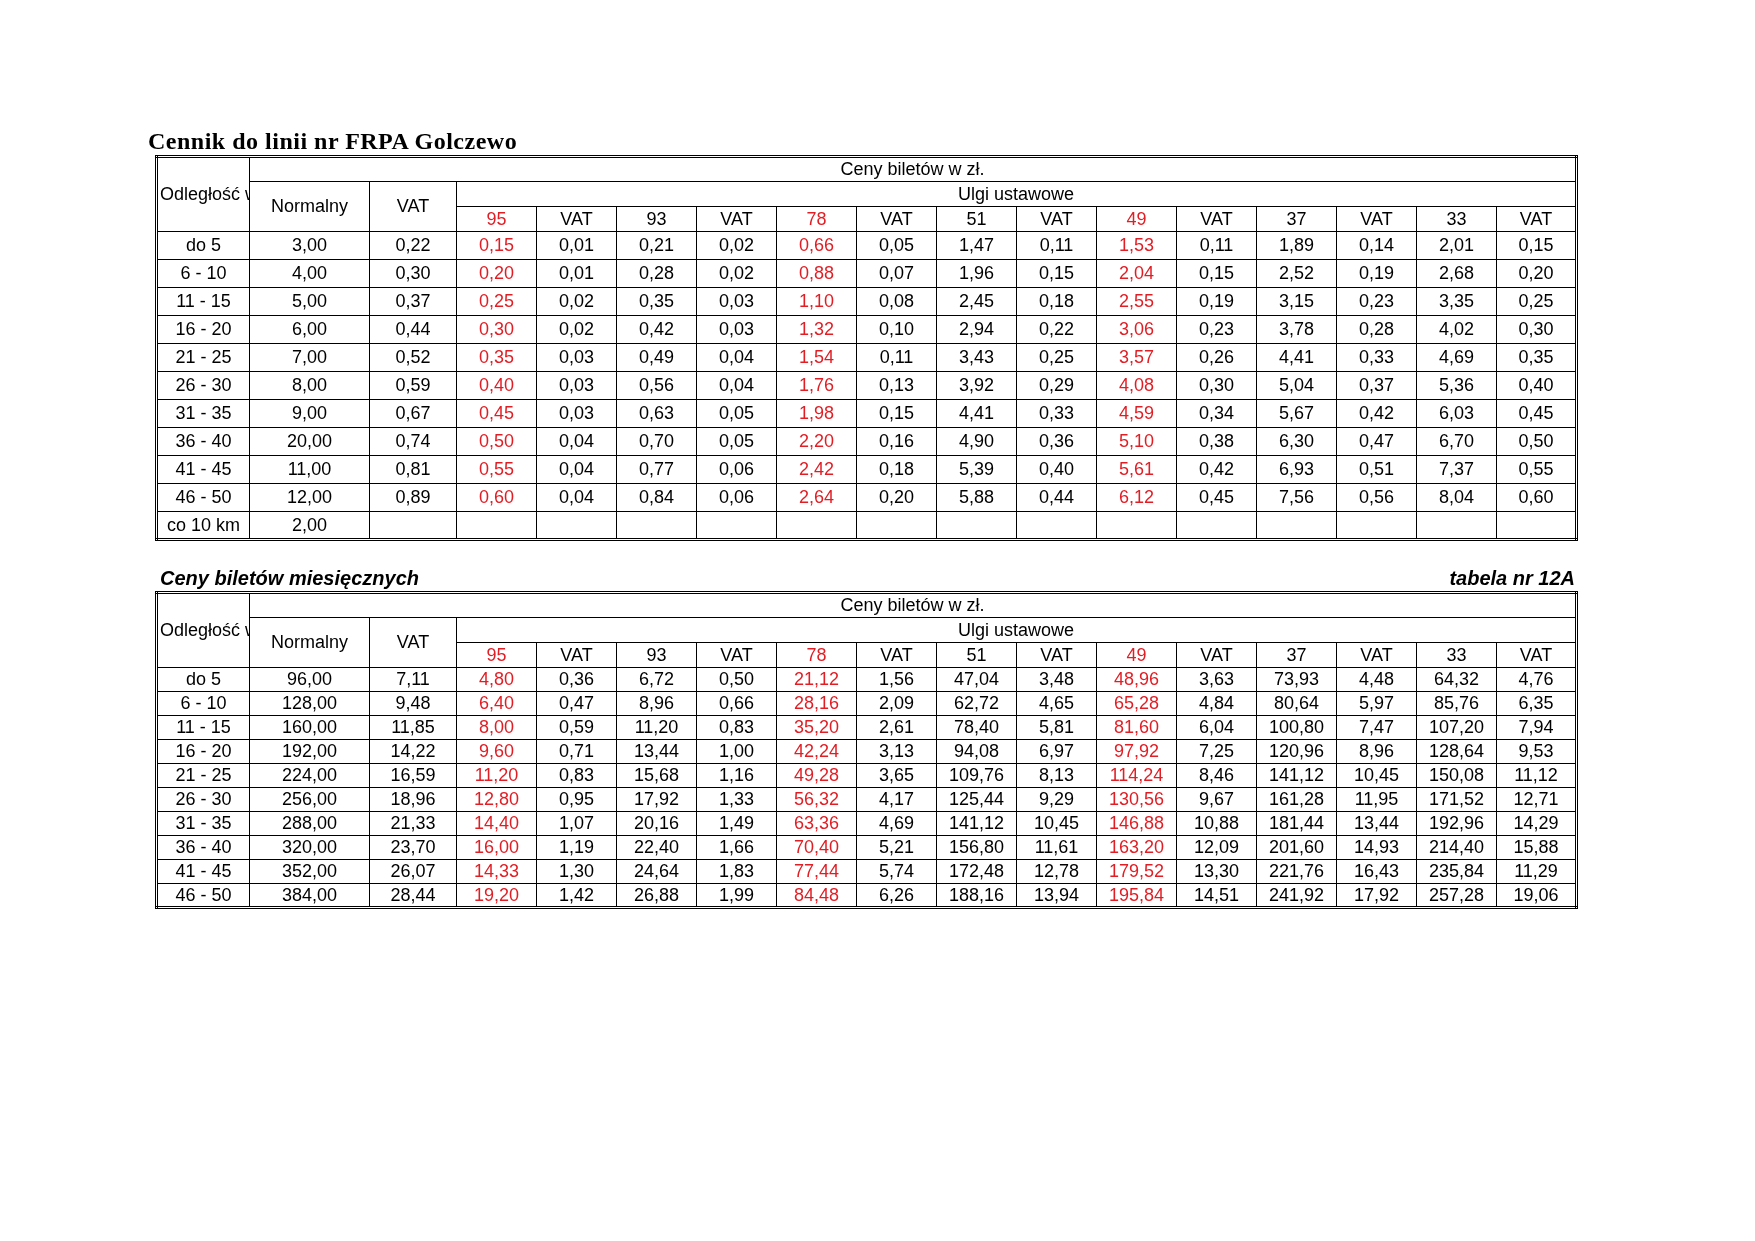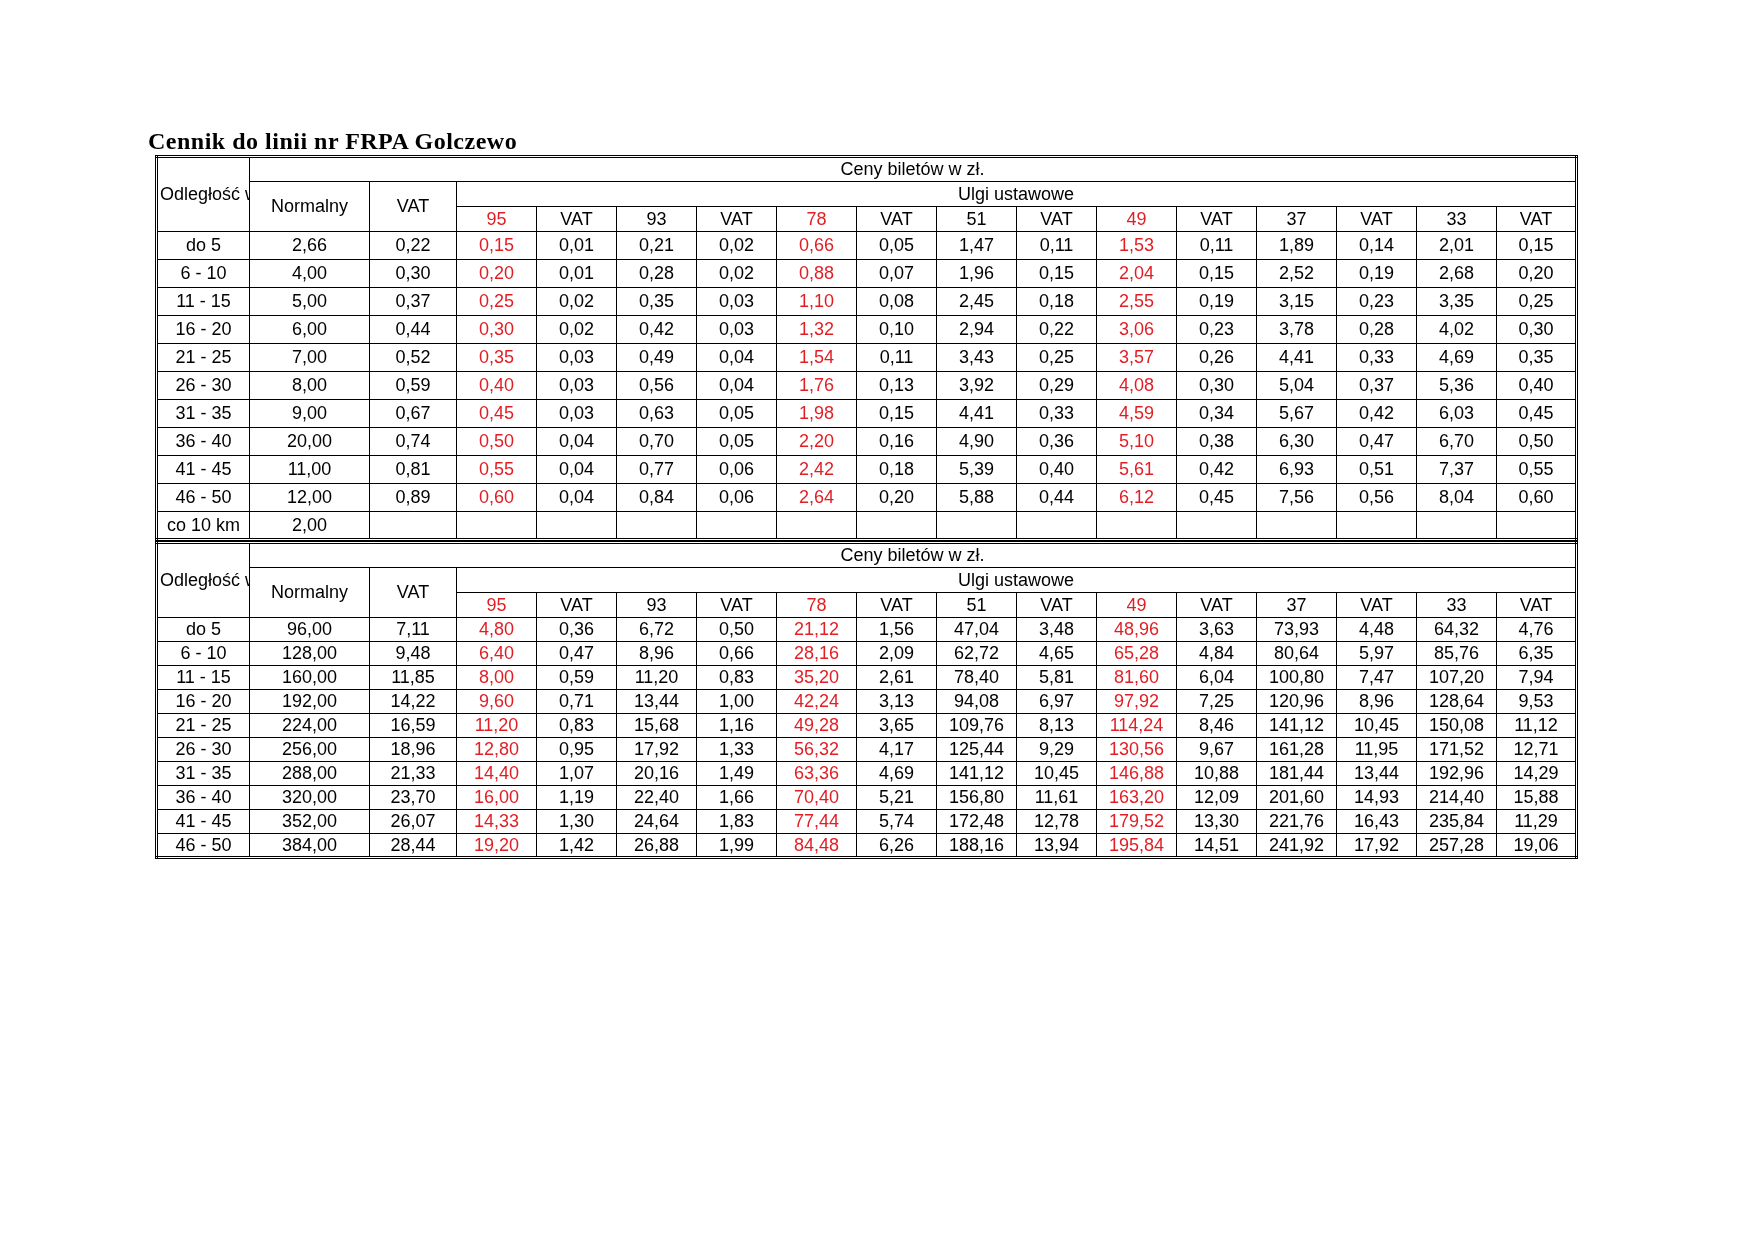--- a/index.html
+++ b/index.html
@@ -97,21 +97,21 @@
           <th class="hdr-sep vat-col-h">VAT</th>
           <th class="hdr-sep col-h">37</th>
           <th class="hdr-sep vat-col-h">VAT</th>
           <th class="hdr-sep col-h">33</th>
           <th class="hdr-sep vat-col-h">VAT</th>
         </tr>
     </thead>
     <tbody>
         <tr>
           <td class="km">do 5</td>
-          <td>2,66</td>
+          <td>3,00</td>
           <td>0,22</td>
           <td class="red">0,15</td>
           <td>0,01</td>
           <td>0,21</td>
           <td>0,02</td>
           <td class="red">0,66</td>
           <td>0,05</td>
           <td>1,47</td>
           <td>0,11</td>
           <td class="red">1,53</td>
@@ -307,20 +307,24 @@
           <td class="red"></td>
           <td></td>
           <td></td>
           <td></td>
           <td></td>
           <td></td>
         </tr>
       </tbody>
   </table>
 
+  <div class="caption-row second">
+    <span class="cap">Ceny biletów miesięcznych</span>
+    <span class="num">tabela nr 12A</span>
+  </div>
 
   <table class="price t2">
     <colgroup>
       <col style="width:93px">
       <col style="width:120px">
         <col style="width:87px">
       <col span="14" style="width:80px">
     </colgroup>
     <thead>
       <tr>

